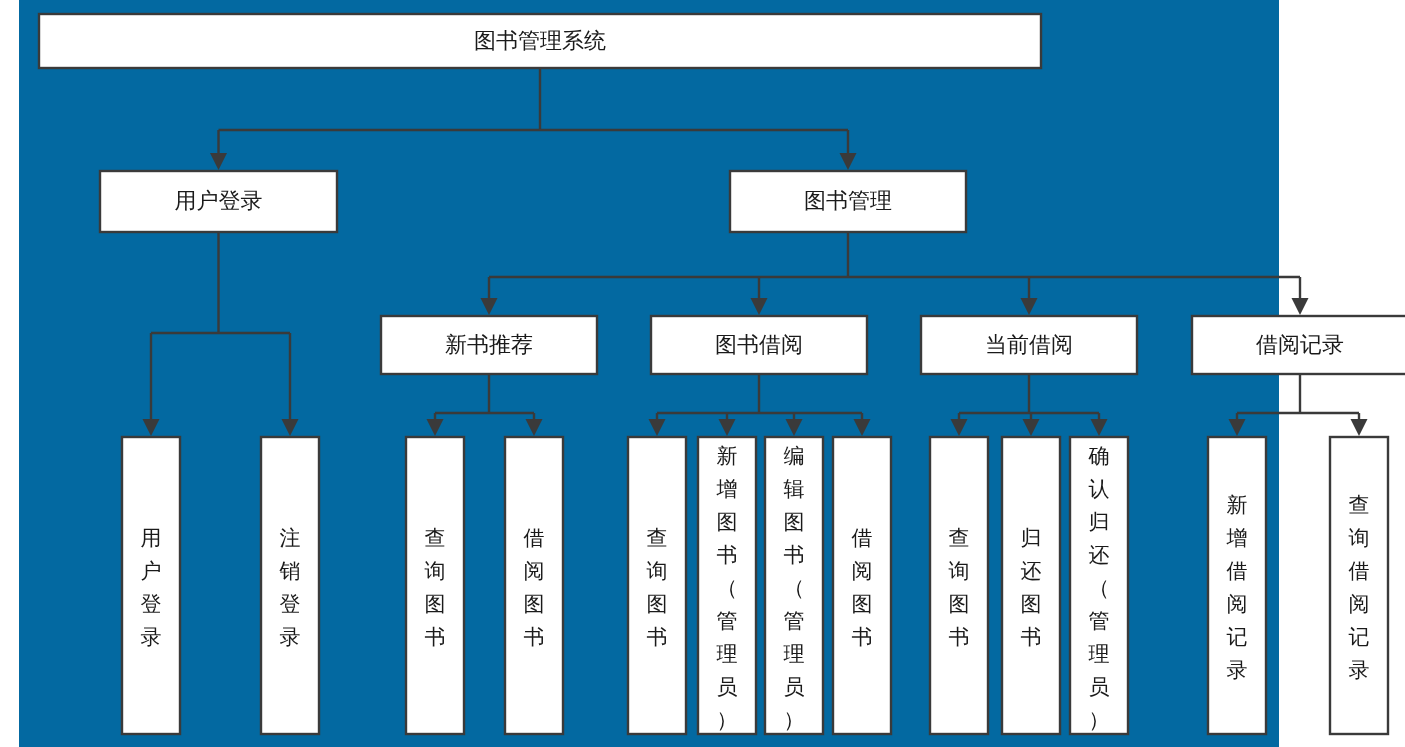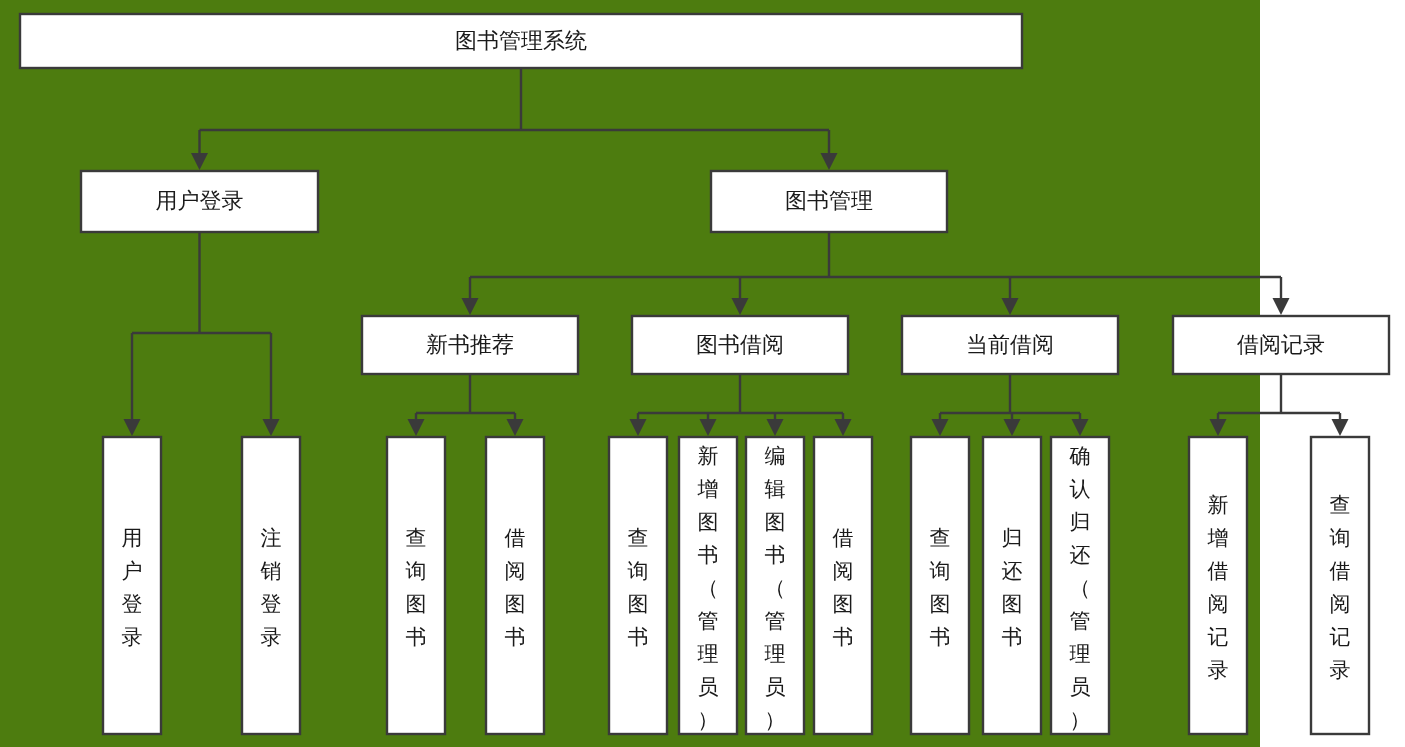--- a/index.html
+++ b/index.html
@@ -11,21 +11,22 @@
   body {
     font-family: "Liberation Sans", "DejaVu Sans", sans-serif;
     width: 1405px;
     height: 747px;
     overflow: hidden;
   }
   #diagram-root {
     position: relative;
     width: 1260px;
     height: 747px;
-    background: #4d7c0f;
+    background: #0369a1;
+    margin-left: 19px;
   }
   svg.diagram-canvas {
     position: absolute;
     top: 0;
     left: 0;
     width: 1405px;
     height: 747px;
     display: block;
   }
   .node-box {

